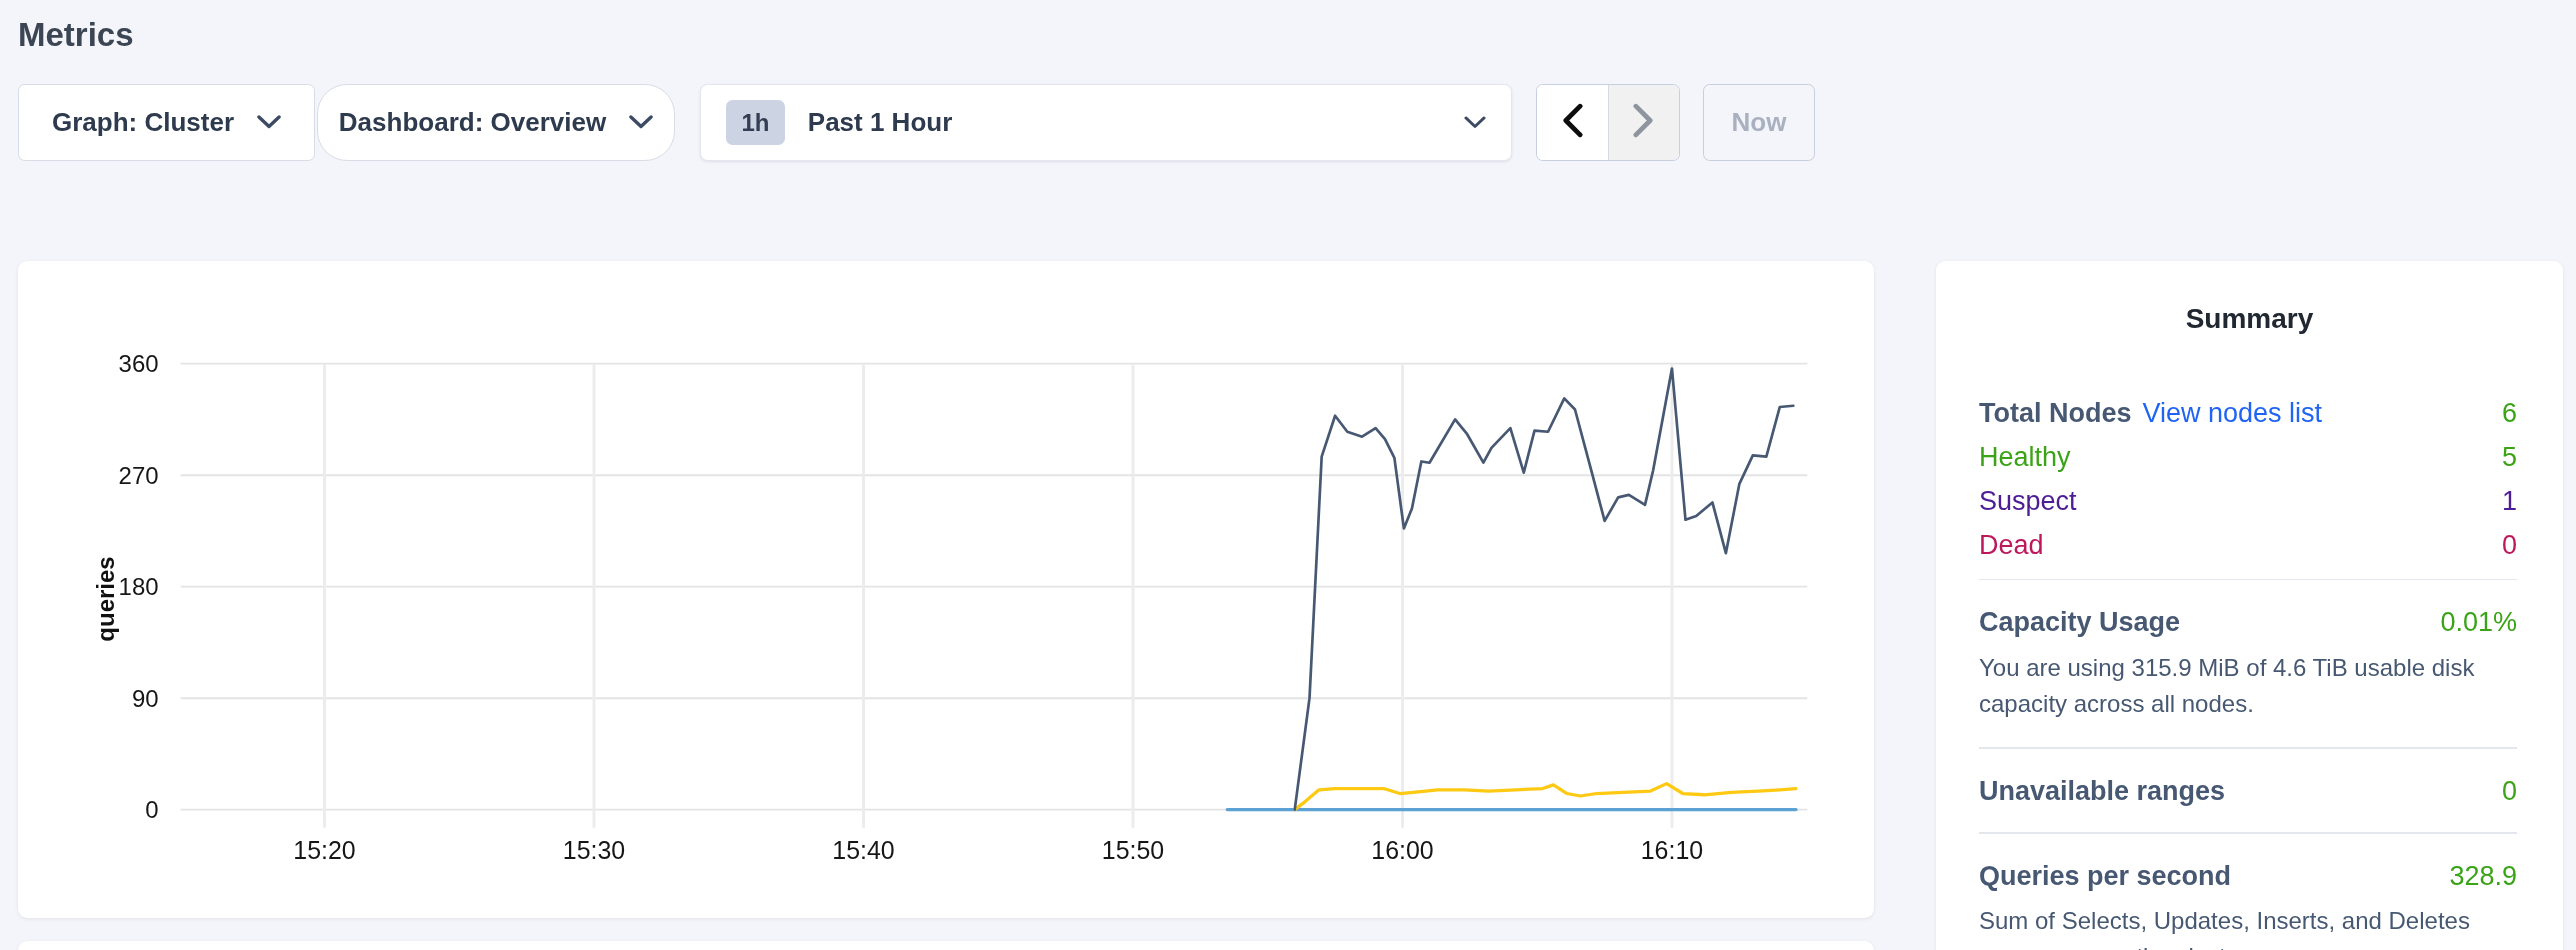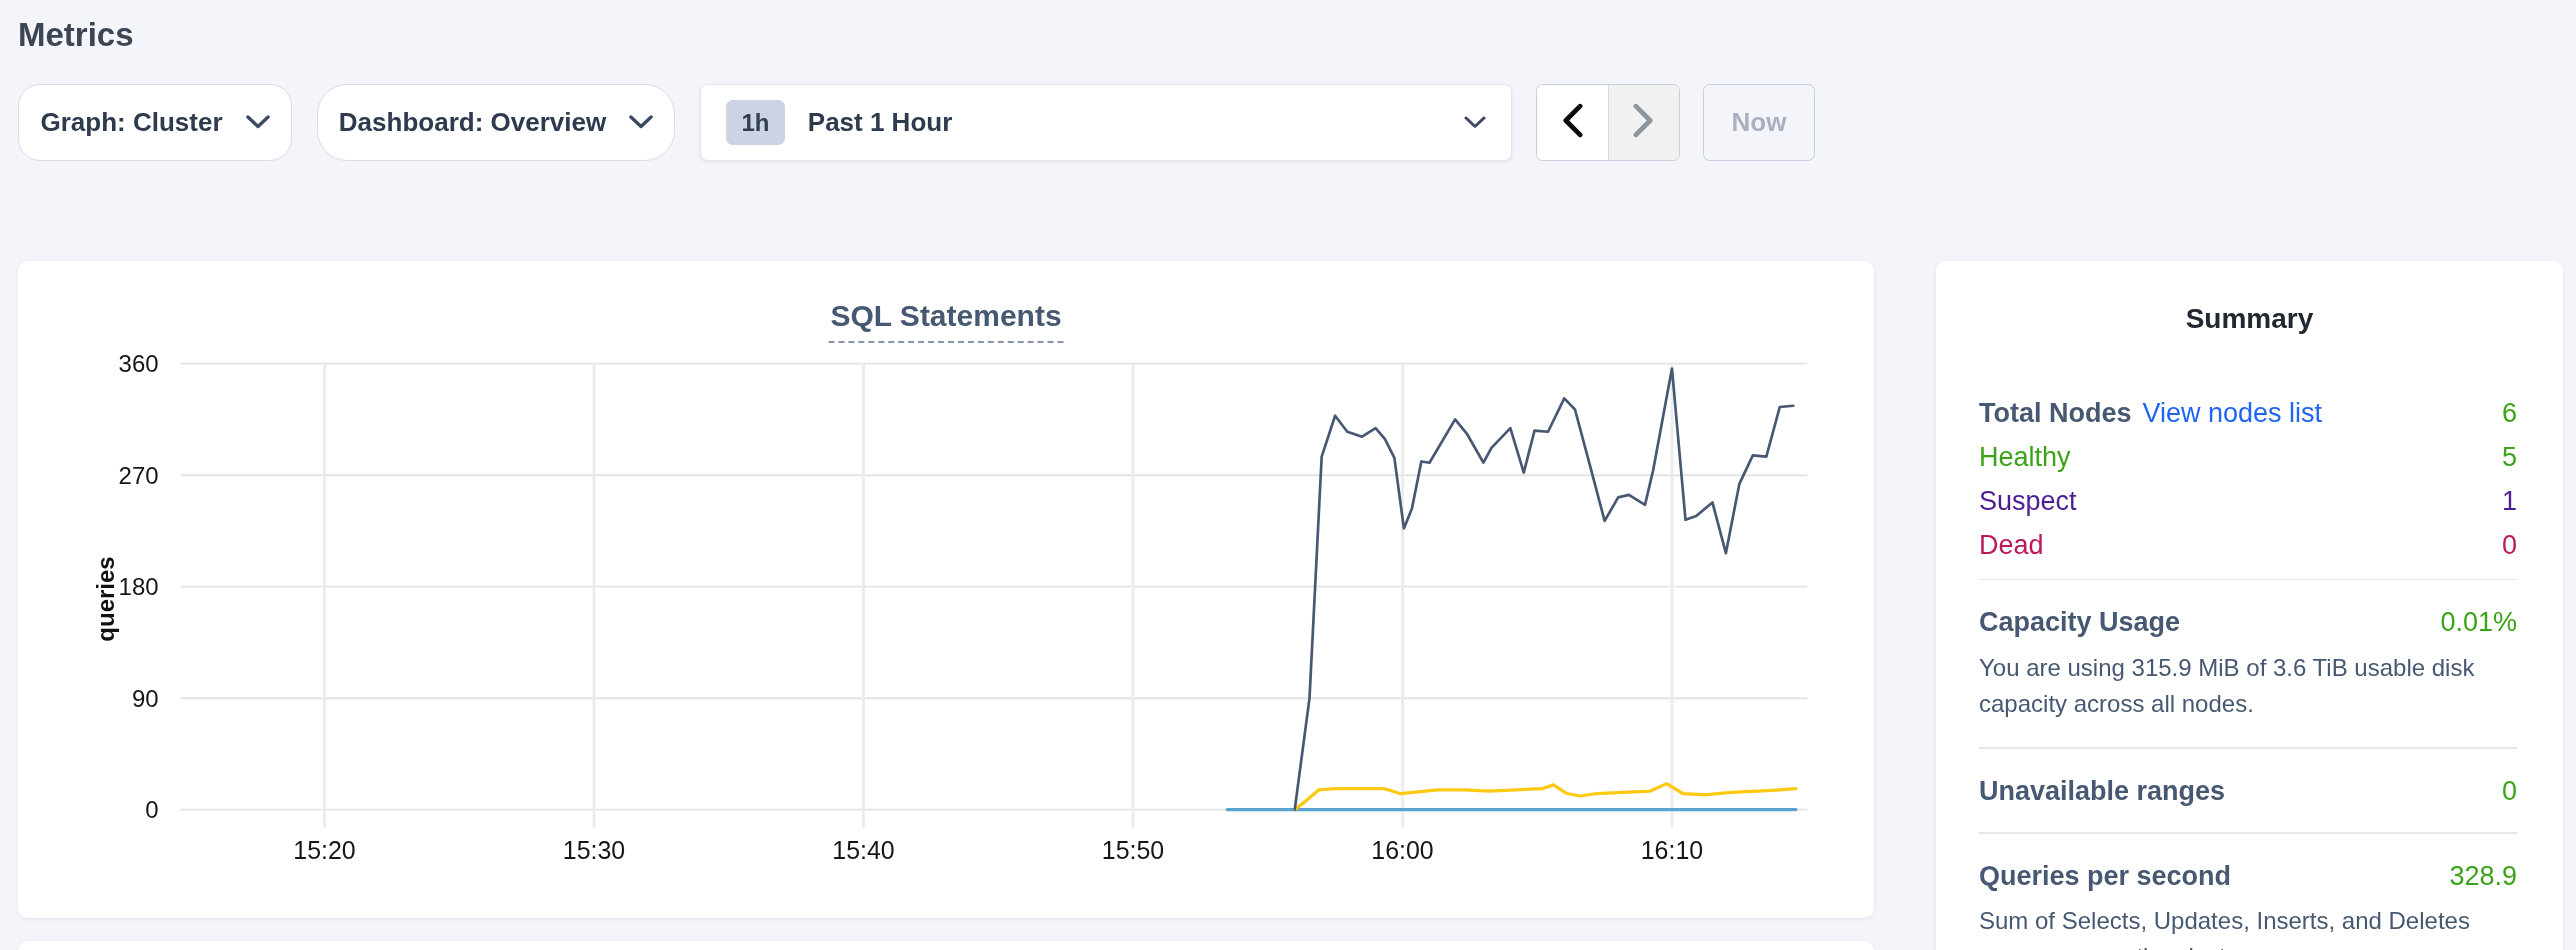--- a/index.html
+++ b/index.html
@@ -4,21 +4,21 @@
 <style>
   html,body{margin:0;padding:0;background:#f4f5fa;}
   .page{position:relative;width:2576px;height:950px;overflow:hidden;
         font-family:"Liberation Sans",sans-serif;background:#f4f5fa;}
   .page-title{position:absolute;left:18px;top:-5.8px;font-size:33px;font-weight:600;color:#3b4553;}
 
   
   .ctl{position:absolute;top:84px;height:77px;box-sizing:border-box;display:flex;align-items:center;}
   .dropdown{background:#fff;border:1.9px solid #d8dce6;border-radius:6.7px;justify-content:center;gap:23px;
             font-size:26px;font-weight:700;color:#2e3a4e;cursor:pointer;}
-  .dd-graph{left:18px;width:274px;border-radius:22px;}
+  .dd-graph{left:18px;width:297px;}
   .dd-dash{left:317px;width:358px;border-radius:30px;}
   .chev{display:inline-flex;color:#3c4a63;}
   .time-selector{left:700px;width:812px;background:#fff;border:1px solid #e3e6ee;border-radius:7.7px;
                  box-shadow:0 1px 2.9px rgba(60,70,90,.12);padding:0 25px;cursor:pointer;}
   .time-badge{background:#ccd3e2;border-radius:6.7px;padding:8.6px 15.4px;font-size:24px;font-weight:700;
               color:#333e54;margin-right:23px;}
   .time-label{font-size:26px;font-weight:600;color:#2e3a4e;}
   .time-caret{margin-left:auto;color:#3c4a63;}
   .nav-pair{left:1536px;width:144px;border:1.9px solid #c7cedf;border-radius:6.7px;overflow:hidden;padding:0;}
   .nav-btn{flex:1;height:100%;display:flex;align-items:center;justify-content:center;cursor:pointer;}
@@ -104,21 +104,20 @@
         <svg width="21" height="35" viewBox="0 0 22 36">
             <polyline points="3,3 18,18 3,33" fill="none" stroke="currentColor" stroke-width="5" stroke-linecap="round" stroke-linejoin="round"></polyline>
           </svg>
       </span>
     </div>
   </div>
 
   <div class="ctl now-btn">Now</div>
 
   <div class="card chart-card">
-    <div class="chart-title">SQL Statements</div>
     <div class="y-axis-label">queries</div>
     <svg id="chart-svg" width="1856" height="657" viewBox="0 0 1934 685">
         <line x1="169" x2="1865" y1="572.0" y2="572.0" stroke="#e4e4e4" stroke-width="2"></line>
         <text x="146" y="581.0" text-anchor="end" class="ytick">0</text>
         <line x1="169" x2="1865" y1="455.8" y2="455.8" stroke="#e4e4e4" stroke-width="2"></line>
         <text x="146" y="464.8" text-anchor="end" class="ytick">90</text>
         <line x1="169" x2="1865" y1="339.5" y2="339.5" stroke="#e4e4e4" stroke-width="2"></line>
         <text x="146" y="348.5" text-anchor="end" class="ytick">180</text>
         <line x1="169" x2="1865" y1="223.3" y2="223.3" stroke="#e4e4e4" stroke-width="2"></line>
         <text x="146" y="232.3" text-anchor="end" class="ytick">270</text>
@@ -164,21 +163,21 @@
         <span>Dead</span>
         <span class="val">0</span>
       </div>
 
       <hr class="divider">
 
       <div class="stat-row">
         <span class="lbl-bold">Capacity Usage</span>
         <span class="val green">0.01%</span>
       </div>
-      <div class="desc">You are using 315.9 MiB of 3.6 TiB usable disk capacity across all nodes.</div>
+      <div class="desc">You are using 315.9 MiB of 4.6 TiB usable disk capacity across all nodes.</div>
 
       <hr class="divider" style="margin-top:25px;">
 
       <div class="stat-row">
         <span class="lbl-bold">Unavailable ranges</span>
         <span class="val green">0</span>
       </div>
 
       <hr class="divider" style="margin-top:25px;">
 

